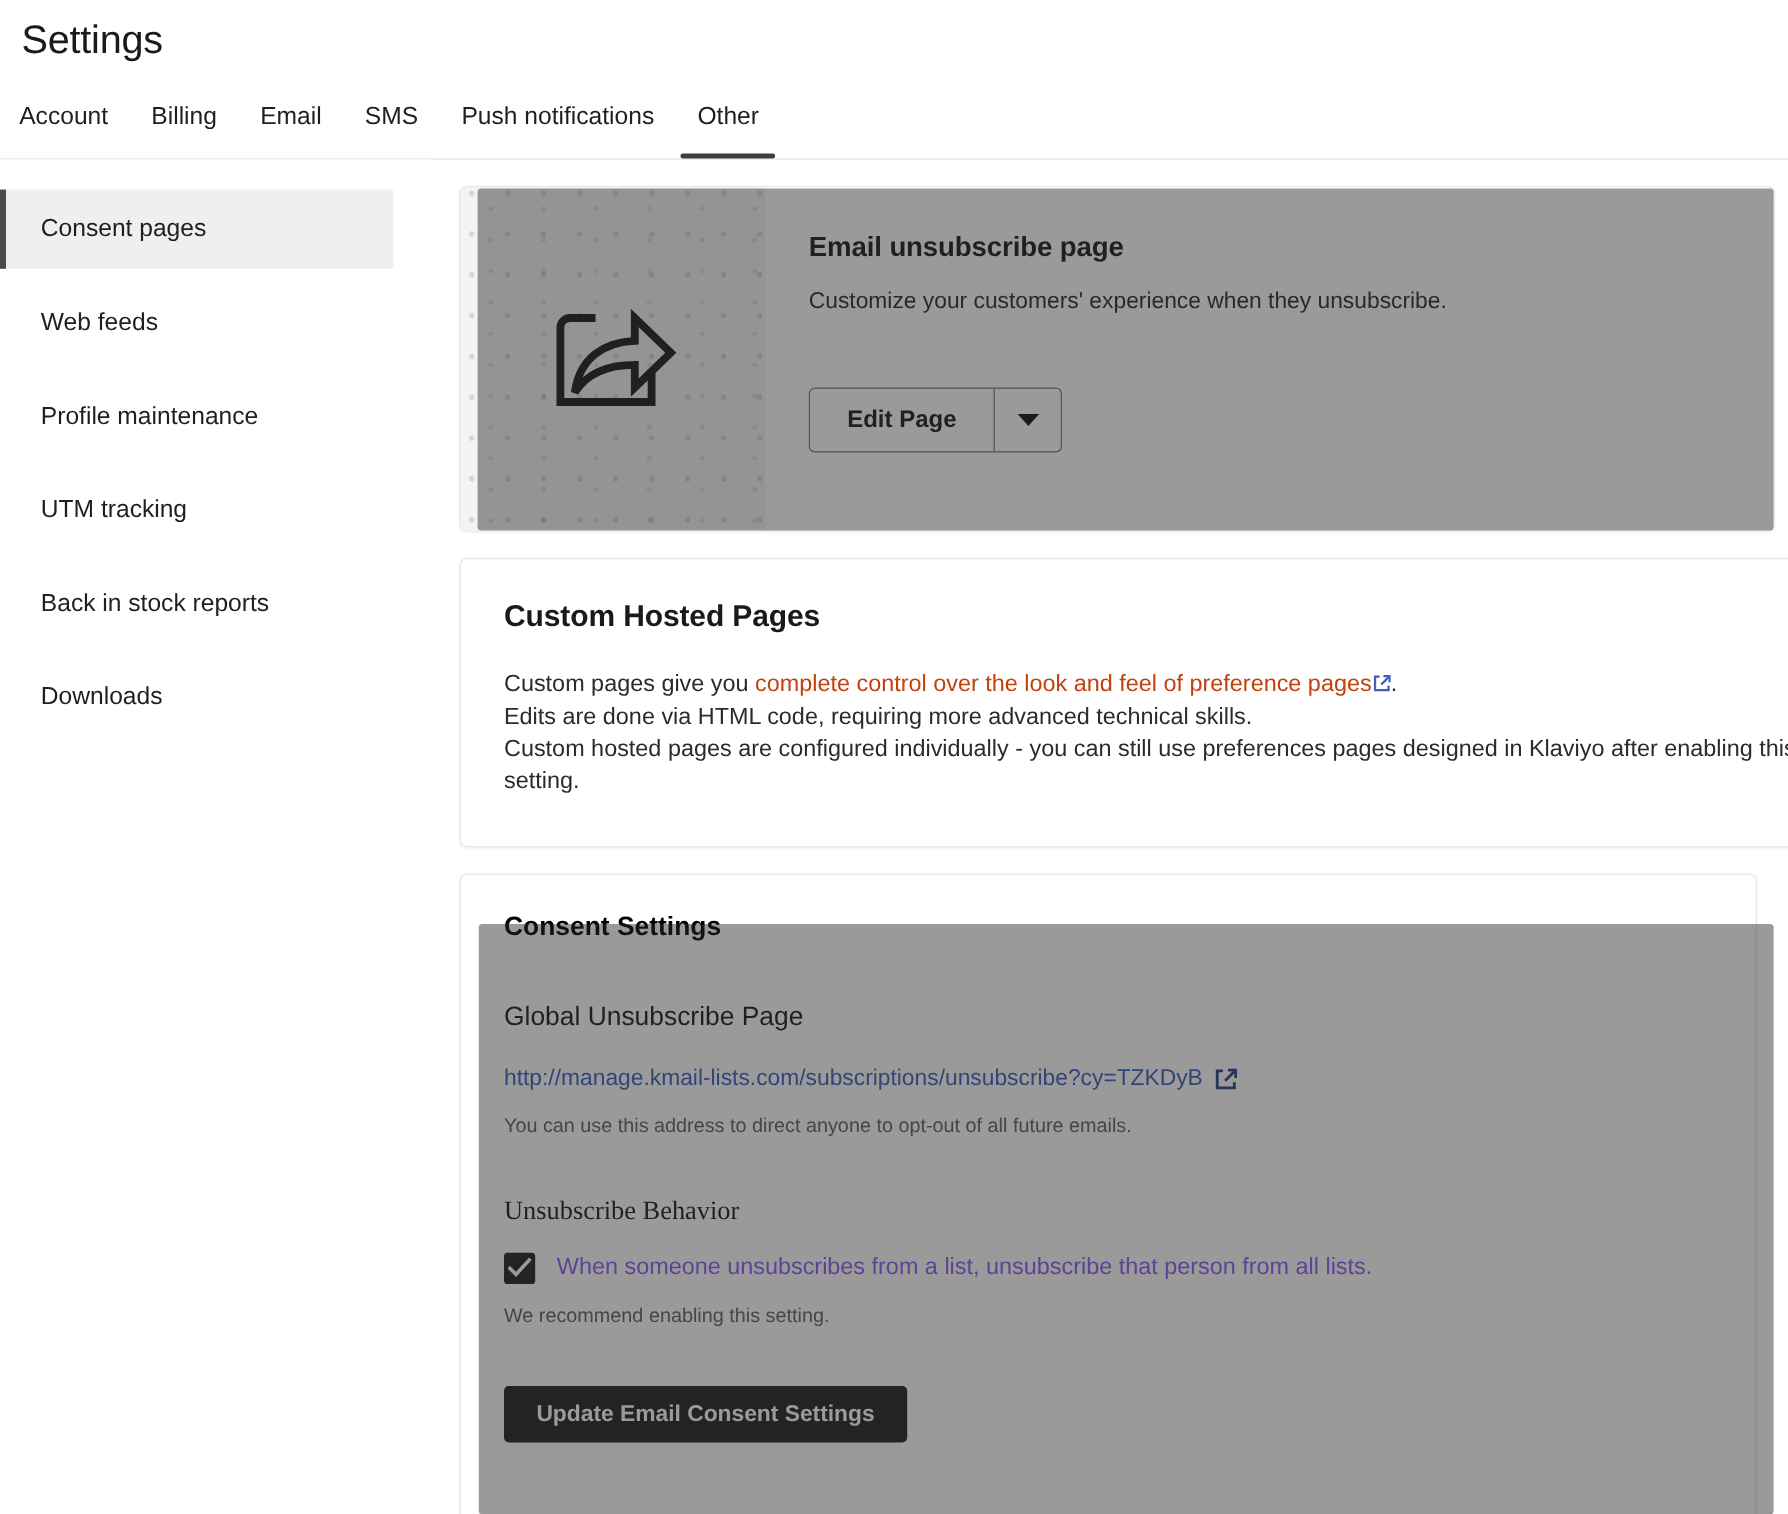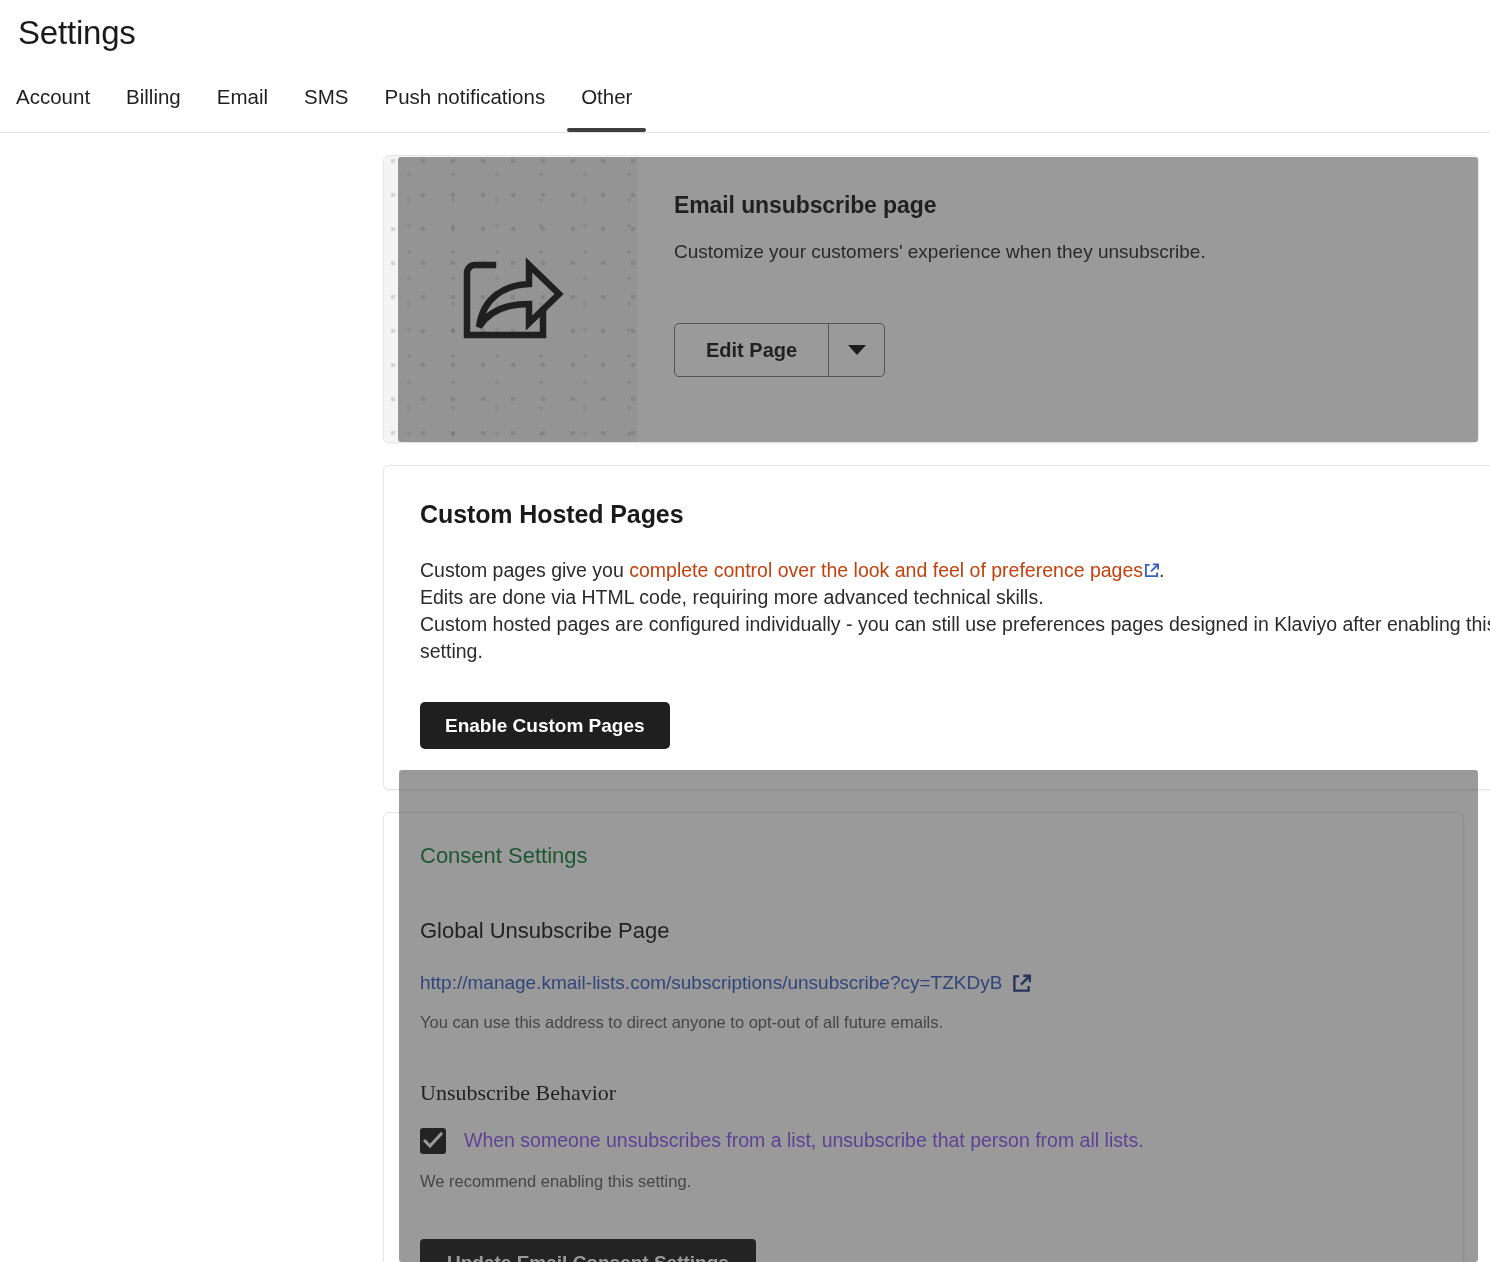--- a/index.html
+++ b/index.html
@@ -270,22 +270,22 @@
 
   
   .card-consent {
     width: 1081px;
     margin-top: 22px;
     padding: 30px 36px 70px 36px;
     min-height: 510px;
   }
   .consent-title {
     font-size: 22px;
-    font-weight: 400;
-    color: #15803d;
+    font-weight: 700;
+    color: #000000;
     margin: 0 0 49px 0;
   }
   .sub-head {
     font-size: 22px;
     font-weight: 400;
     color: #1a1a1a;
     margin: 0 0 28px 0;
   }
   .url-row {
     display: flex;
@@ -387,20 +387,40 @@
     <div class="tab">Billing</div>
     <div class="tab">Email</div>
     <div class="tab">SMS</div>
     <div class="tab">Push notifications</div>
     <div class="tab active">Other</div>
   </div>
 </div>
 
 <div class="body-wrap">
 
+  <nav class="sidebar">
+    <div class="side-item active">
+      <span>Consent pages</span>
+    </div>
+    <div class="side-item">
+      <span>Web feeds</span>
+    </div>
+    <div class="side-item">
+      <span>Profile maintenance</span>
+    </div>
+    <div class="side-item">
+      <span>UTM tracking</span>
+    </div>
+    <div class="side-item">
+      <span>Back in stock reports</span>
+    </div>
+    <div class="side-item">
+      <span>Downloads</span>
+    </div>
+  </nav>
 
   <main class="main">
 
     <section class="card card-unsub">
       <div class="unsub-art">
         <div class="dots"></div>
         <div class="dots2"></div>
         <svg class="share-icon" viewBox="0 0 108 100" fill="none">
           <path d="M36 16 H18 a8 8 0 0 0 -8 8 V86 H86 V62" stroke="#1a1a1a" stroke-width="6.5" stroke-linecap="square" stroke-linejoin="miter"></path>
           <path d="M22 78 C26 48 48 36 72 35 V16 L102 45 L72 74 V55 C50 55 32 62 22 78 Z" stroke="#1a1a1a" stroke-width="6.5" stroke-linejoin="miter" fill="none"></path>
@@ -422,21 +442,20 @@
       <h2 class="custom-title">Custom Hosted Pages</h2>
       <p class="custom-line">
         <span>Custom pages give you </span><a class="link" href="#">complete control over the look and feel of preference pages</a><svg class="ext-ico" viewBox="0 0 16 16" fill="none">
             <path d="M6 2H2v12h12V10" stroke="#3b5fc0" stroke-width="2"></path>
             <path d="M9.5 1.5H15V7" stroke="#3b5fc0" stroke-width="2"></path>
             <path d="M14.5 2L7.5 9" stroke="#3b5fc0" stroke-width="2"></path>
           </svg><span>.</span>
       </p>
       <p class="custom-line">Edits are done via HTML code, requiring more advanced technical skills.</p>
       <p class="custom-line">Custom hosted pages are configured individually - you can still use preferences pages designed in Klaviyo after enabling this setting.</p>
-      <button class="btn-dark">Enable Custom Pages</button>
     </section>
 
     <section class="card card-consent">
       <h2 class="consent-title">Consent Settings</h2>
 
       <h3 class="sub-head">Global Unsubscribe Page</h3>
 
       <div class="url-row">
         <a class="url-link" href="#">http://manage.kmail-lists.com/subscriptions/unsubscribe?cy=TZKDyB</a>
         <svg class="ext-ico" style="width:19px;height:19px;" viewBox="0 0 16 16" fill="none">

